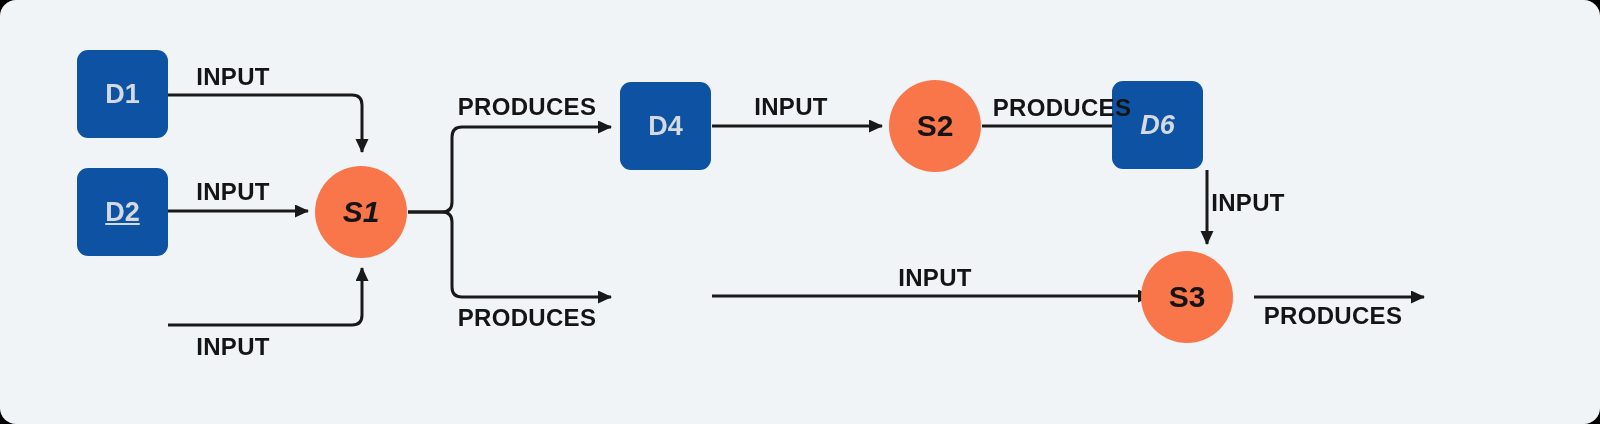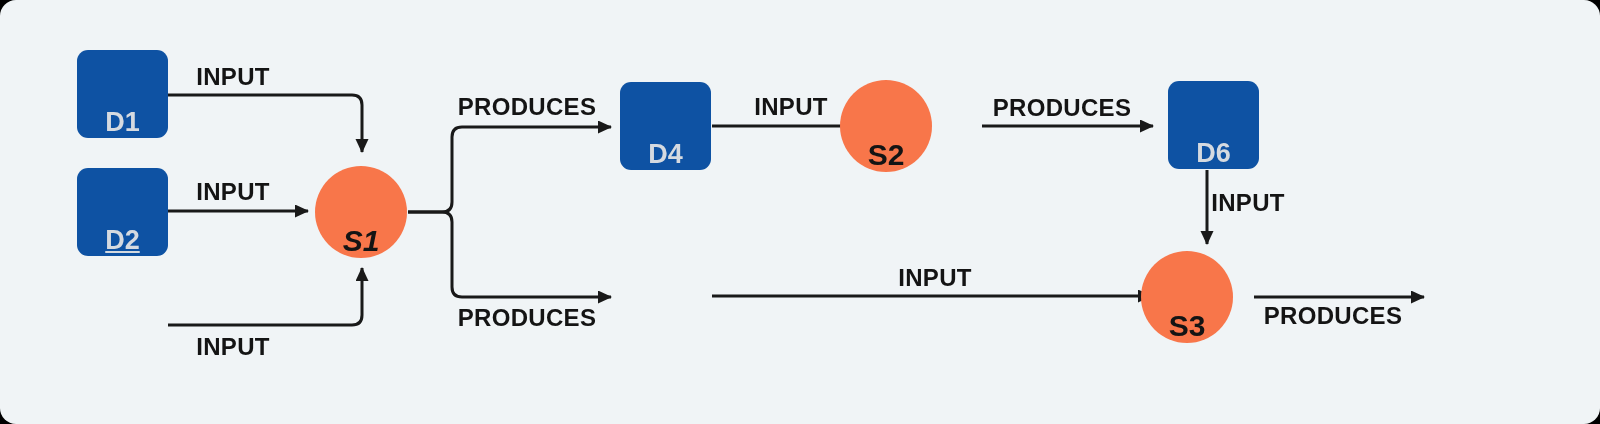--- a/index.html
+++ b/index.html
@@ -13,21 +13,21 @@
     position: absolute;
     left: 0; top: 0;
     width: 1600px; height: 424px;
     background: #f0f4f6;
     border-radius: 16px;
   }
   
   .node {
     position: absolute;
     display: flex;
-    align-items: flex-end;
+    align-items: center;
     justify-content: center;
     box-sizing: border-box;
   }
   .sq {
     width: 91px; height: 88px;
     border-radius: 11px;
     background: #0e52a3;
     color: #d5dae0;
     font-size: 27px;
     font-weight: bold;
@@ -38,24 +38,24 @@
     background: #f8764a;
     color: #141414;
     font-size: 30px;
     font-weight: bold;
   }
   .n-d1 { left: 77px;  top: 50px;  }
   .n-d2 { left: 77px;  top: 168px; text-decoration: underline; }
   .n-d3 { left: 77px;  top: 283px; }
   .n-d4 { left: 620px; top: 82px;  }
   .n-d5 { left: 620px; top: 250px; }
-  .n-d6 { left: 1168px;top: 81px;  }
+  .n-d6 { left: 1112px;top: 81px; font-style: italic;  }
   .n-d7 { left: 1433px;top: 252px; }
   .n-s1 { left: 315px; top: 166px; font-style: italic; }
-  .n-s2 { left: 840px; top: 80px;  }
+  .n-s2 { left: 889px; top: 80px;  }
   .n-s3 { left: 1141px;top: 251px; }
   
   .elabel {
     position: absolute;
     transform: translate(-50%, -50%);
     font-size: 24px;
     font-weight: bold;
     color: #141414;
     letter-spacing: 0.3px;
     white-space: nowrap;

